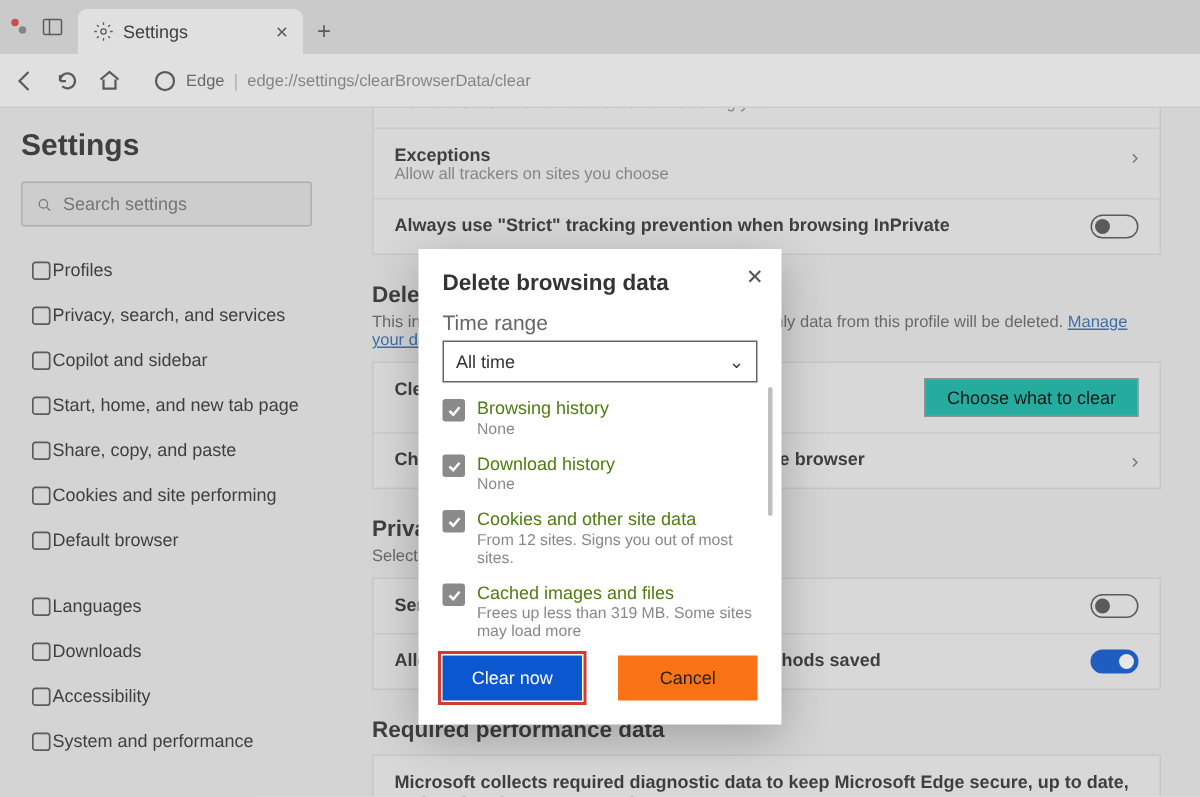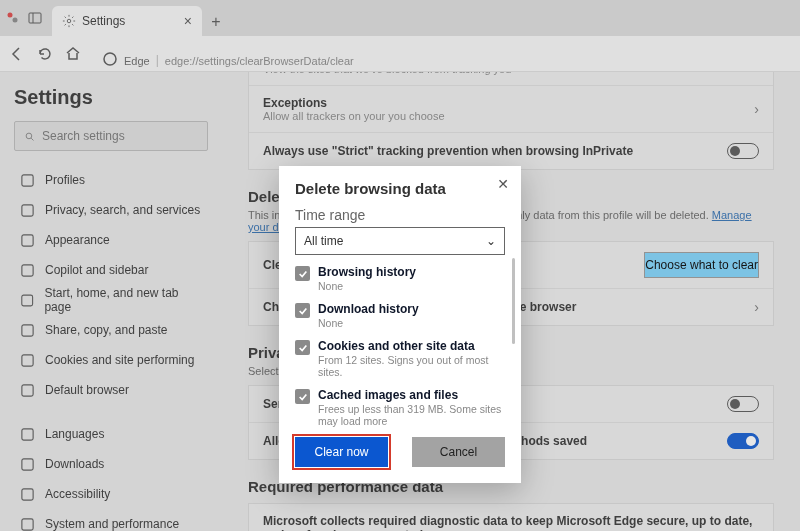--- a/index.html
+++ b/index.html
@@ -7,62 +7,62 @@
 .titlebar{height:36px;background:#dcdcdc;display:flex;align-items:flex-end}
 .winicons{display:flex;align-items:center;padding:0 6px;gap:8px;height:100%}
 .tab{background:#f7f7f7;border-radius:6px 6px 0 0;height:30px;display:flex;align-items:center;padding:0 10px;margin-left:4px;min-width:150px;gap:6px}
 .tab .gear{width:14px;height:14px}
 .tab .title{flex:1;font-size:12px}
 .tab .x{font-size:14px;color:#555}
 .newtab{width:28px;height:28px;display:flex;align-items:center;justify-content:center;color:#555;font-size:16px}
 .urlbar{height:36px;background:#f7f7f7;display:flex;align-items:center;padding:0 8px;gap:10px;border-bottom:1px solid #ddd}
 .urlbar .nav{width:18px;height:18px;display:flex;align-items:center;justify-content:center;color:#555}
 .urlbar svg{width:16px;height:16px;stroke:#555;fill:none;stroke-width:1.5}
-.urlbox{flex:1;display:flex;align-items:flex-end;gap:6px;height:26px;border-radius:13px;padding:0 10px;color:#555;font-size:12px}
+.urlbox{flex:1;display:flex;align-items:center;gap:6px;height:26px;border-radius:13px;padding:0 10px;color:#555;font-size:12px}
 .urlbox .edge{font-size:11px;color:#666}
 .urlbox .sep{color:#bbb}
 .urlbox .path{color:#888;font-size:11px}
 .content{display:flex;height:calc(531px - 72px)}
 .sidebar{width:222px;padding:14px 14px;overflow:hidden}
 .sidebar h1{font-size:20px;font-weight:600;margin-bottom:12px}
 .search{display:flex;align-items:center;gap:8px;border:1px solid #bbb;background:#e0e0e0;height:30px;padding:0 10px;border-radius:2px;margin-bottom:14px}
 .search input{border:0;background:transparent;outline:0;font-size:12px;flex:1;color:#555}
-.side-item{display:flex;align-items:center;gap:10px;height:30px;padding:0 6px;font-size:12px;color:#333;border-radius:3px}
+.side-item{display:flex;align-items:center;height:30px;padding:0 6px;font-size:12px;color:#333;border-radius:3px}
 .side-sep{height:14px}
 .side-item svg{width:15px;height:15px;stroke:#555;fill:none;stroke-width:1.2}
 .main{flex:1;overflow:hidden;padding:0 26px}
 .card{background:#ededed;border:1px solid #d8d8d8;padding:0;margin-top:8px}
-.row-in{padding:10px 14px;display:flex;justify-content:space-between;align-items:center;border-bottom:1px solid #ddd}
+.row-in{padding:10px 14px;display:flex;justify-content:space-between;border-bottom:1px solid #ddd}
 .row-in:last-child{border-bottom:0}
 .small{font-size:11px;color:#888}
 .h2{font-size:15px;font-weight:600;margin-top:18px;margin-bottom:4px}
 .desc{font-size:11px;color:#666;margin-bottom:6px}
 .link{color:#2f6fb3;text-decoration:underline;cursor:pointer;font-size:11px}
-.btn-outline{border:1px solid #999;background:#7dd3fc;padding:5px 0;font-size:12px}
+.btn-outline{border:1px solid #999;background:#14b8a6;padding:5px 14px;font-size:12px}
 .toggle{width:32px;height:16px;border-radius:8px;border:1px solid #555;position:relative;background:#ededed}
 .toggle::after{content:"";position:absolute;width:10px;height:10px;border-radius:50%;background:#555;top:2px;left:2px}
 .toggle.on{background:#0b57d0;border-color:#0b57d0}
 .toggle.on::after{background:#fff;left:auto;right:2px}
 .chev{color:#777;font-size:14px}
 .overlay{position:absolute;inset:0;background:rgba(120,120,120,0.18);display:flex;align-items:flex-start;justify-content:center}
 .dialog{margin-top:166px;width:242px;background:#fff;box-shadow:0 8px 30px rgba(0,0,0,0.25);padding:14px 16px 16px;position:relative}
 .dialog h3{font-size:15px;font-weight:600;margin-bottom:10px}
 .dialog .close{position:absolute;top:10px;right:12px;font-size:14px;color:#555;cursor:pointer}
 .label{font-size:14px;color:#666;margin-bottom:4px}
 .select{border:1px solid #666;height:28px;display:flex;align-items:center;justify-content:space-between;padding:0 8px;font-size:12px;margin-bottom:10px}
 .check-row{display:flex;gap:8px;margin-bottom:10px}
 .cb{width:15px;height:15px;background:#8a8a8a;border-radius:2px;display:flex;align-items:center;justify-content:center;flex-shrink:0;margin-top:1px}
 .cb svg{width:10px;height:10px;stroke:#fff;stroke-width:2;fill:none}
-.ck-title{font-size:12px;font-weight:700;color:#0f172a}
+.ck-title{font-size:12px;font-weight:400;color:#4d7c0f}
 .ck-sub{font-size:10.5px;color:#888;margin-top:1px}
 .scrollthumb{position:absolute;right:6px;top:92px;width:3px;height:86px;background:#c0c0c0;border-radius:2px}
 .actions{display:flex;gap:24px;margin-top:6px}
 .actions button{flex:1;height:30px;font-size:12px;border:0;cursor:pointer}
 .btn-primary{background:#0b57d0;color:#fff;outline:2px solid #d43b2c;outline-offset:1px}
-.btn-cancel{background:#a3a3a3;color:#222}
+.btn-cancel{background:#f97316;color:#222}
 .bold{font-weight:600}
 </style>
 </head>
 <body>
 
 <div class="titlebar">
   <div class="winicons">
     <svg width="14" height="14" viewBox="0 0 14 14">
         <circle cx="4" cy="4" r="2.5" fill="#d44"></circle>
         <circle cx="9" cy="9" r="2.5" fill="#888"></circle>
@@ -129,26 +129,20 @@
         <div class="side-item">
           <svg viewBox="0 0 16 16">
             <rect x="2" y="2" width="12" height="12" rx="2"></rect>
           </svg>
           <span>Privacy, search, and services</span>
         </div>
         <div class="side-item">
           <svg viewBox="0 0 16 16">
             <rect x="2" y="2" width="12" height="12" rx="2"></rect>
           </svg>
-          <span>Appearance</span>
-        </div>
-        <div class="side-item">
-          <svg viewBox="0 0 16 16">
-            <rect x="2" y="2" width="12" height="12" rx="2"></rect>
-          </svg>
           <span>Copilot and sidebar</span>
         </div>
         <div class="side-item">
           <svg viewBox="0 0 16 16">
             <rect x="2" y="2" width="12" height="12" rx="2"></rect>
           </svg>
           <span>Start, home, and new tab page</span>
         </div>
         <div class="side-item">
           <svg viewBox="0 0 16 16">
@@ -200,21 +194,21 @@
   </div>
 
   <div class="main">
     <div class="card" style="margin-top:-20px">
       <div class="row-in">
         <span class="small">View the sites that we've blocked from tracking you</span>
       </div>
       <div class="row-in">
         <div>
           <div class="bold">Exceptions</div>
-          <div class="small">Allow all trackers on your you choose</div>
+          <div class="small">Allow all trackers on sites you choose</div>
         </div>
         <span class="chev">›</span>
       </div>
       <div class="row-in">
         <span class="bold">Always use "Strict" tracking prevention when browsing InPrivate</span>
         <div class="toggle"></div>
       </div>
     </div>
 
     <div class="h2">Delete browsing data</div>

